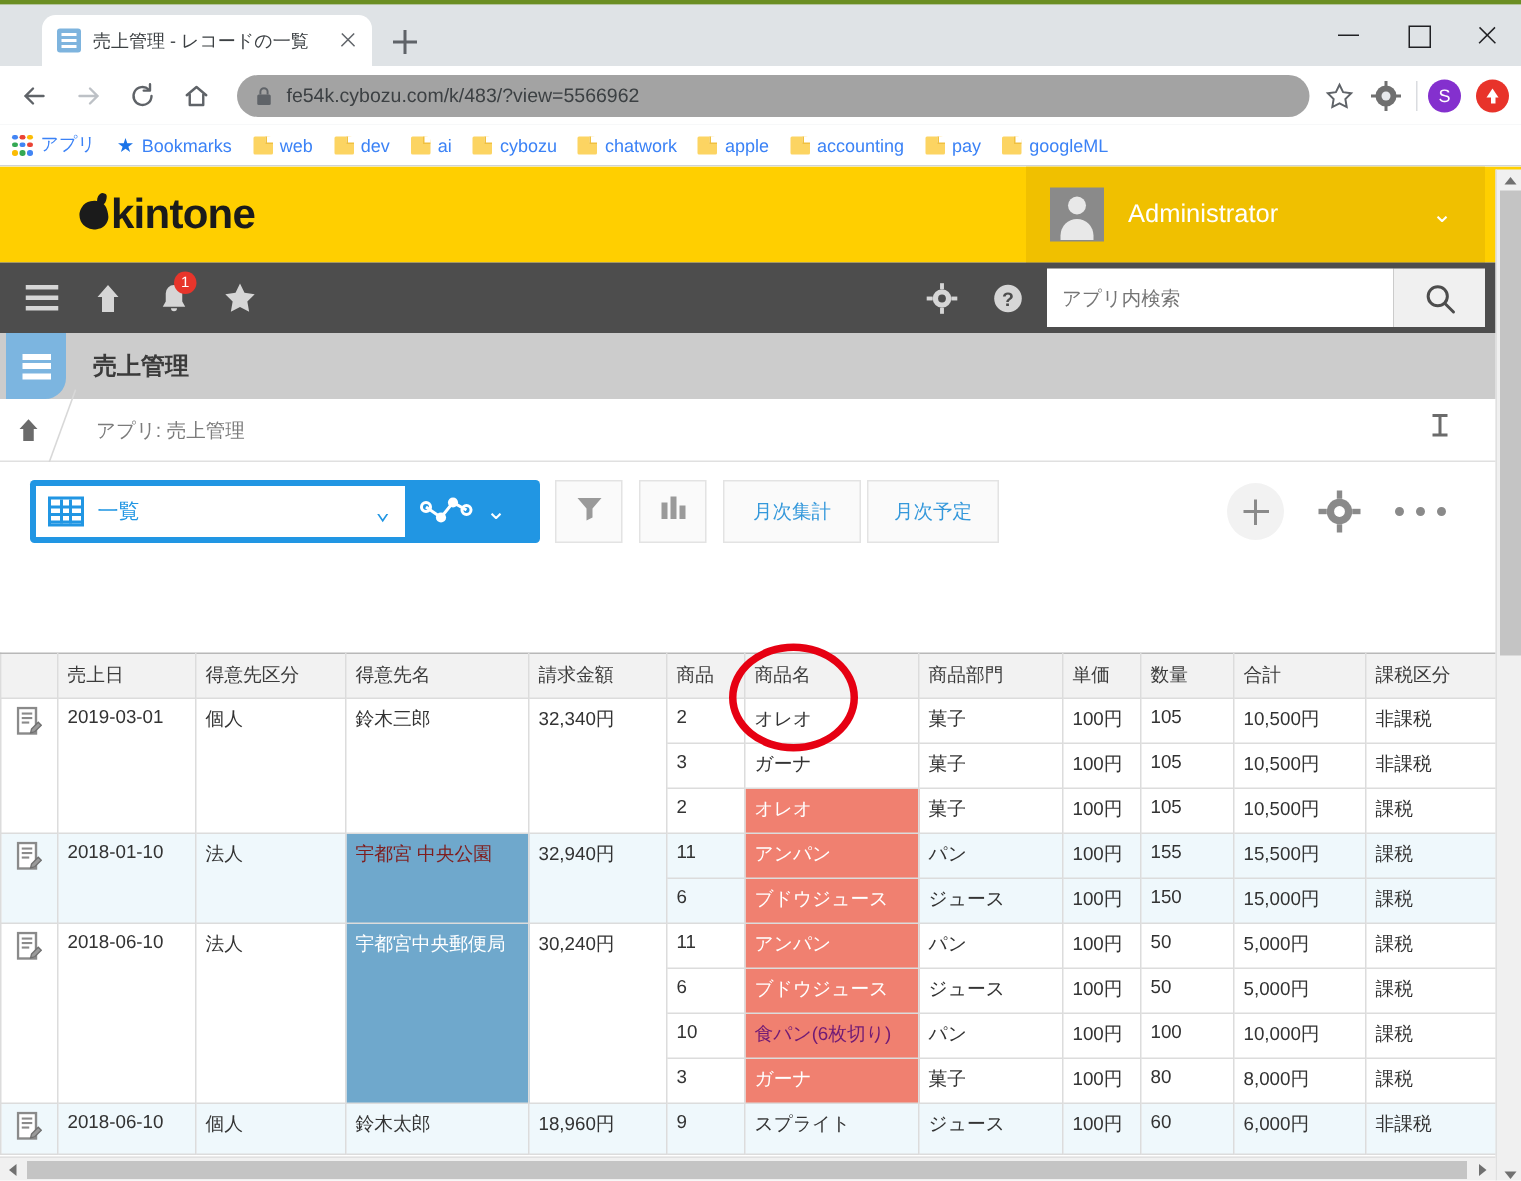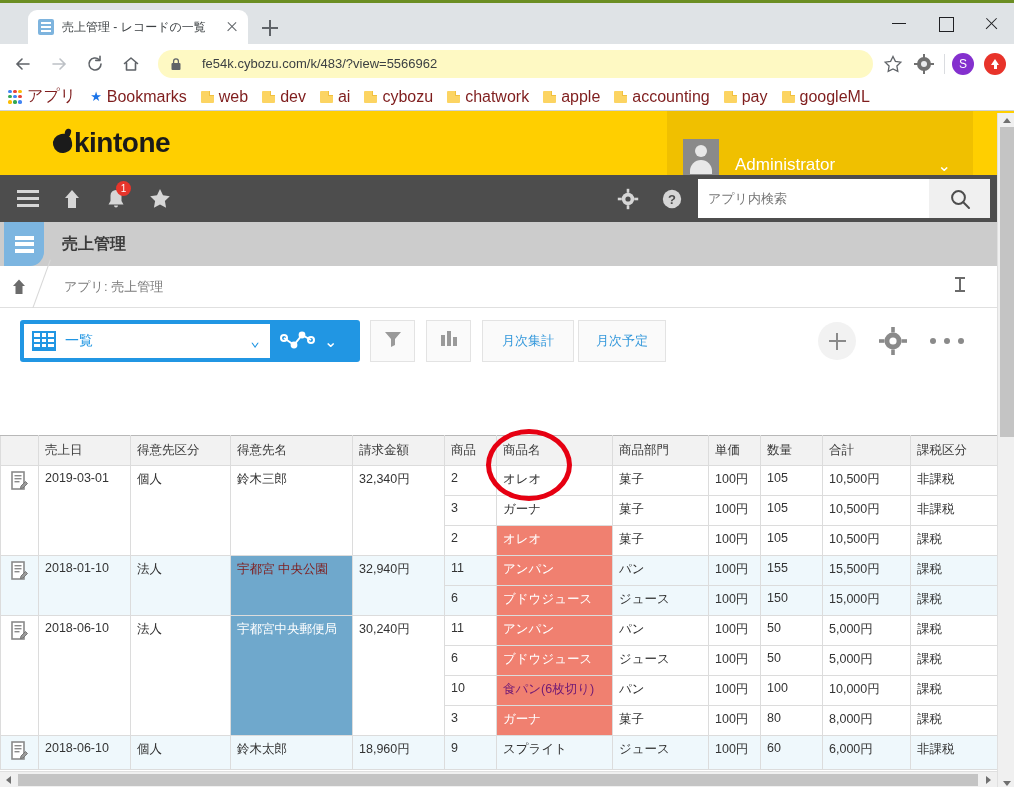--- a/index.html
+++ b/index.html
@@ -40,59 +40,59 @@
                       border:1.4px solid #202124; }
   .wctrl.close::before, .wctrl.close::after {
     content:""; position:absolute; left:16px; top:20px; width:15px; height:1.4px; background:#202124; }
   .wctrl.close::before { transform: rotate(45deg); }
   .wctrl.close::after { transform: rotate(-45deg); }
 
   
   .navbar { height: 39px; background: #fff; display: flex; align-items: center; padding: 0 8px; }
   .navbtn { width: 30px; height: 30px; position: relative; margin-right: 6px; flex: 0 0 auto; cursor: pointer; }
   .navbtn svg { display:block; margin: 5px auto; }
-  .omnibox { flex: 1 1 auto; height: 28px; background: #fef9c3; border-radius: 14px;
-             display: flex; align-items: center; padding: 0 12px; margin: 0 6px; gap: 11px; }
+  .omnibox { flex: 1 1 auto; height: 28px; background: #a3a3a3; border-radius: 14px;
+             display: flex; align-items: center; padding: 0 12px; margin: 0 6px; }
   .lockicon { width: 12px; height: 14px; position: relative; flex:0 0 auto; margin-right: 9px; }
   .url { font-size: 13px; color: #3c4043; white-space: nowrap; }
   .starbtn { width: 28px; height: 28px; flex:0 0 auto; cursor: pointer; }
   .extico { width: 26px; height: 26px; flex:0 0 auto; margin-left: 4px; cursor:pointer; }
   .sep-v { width: 1px; height: 20px; background: #dadce0; margin: 0 7px; flex:0 0 auto; }
   .avatar-s { width: 22px; height: 22px; border-radius: 50%; background: #8430ce; color:#fff;
               font-size: 12px; display:flex; align-items:center; justify-content:center; flex:0 0 auto; cursor:pointer; }
   .redbtn { width: 22px; height: 22px; border-radius: 50%; background: #e8332a; margin-left: 10px;
             position: relative; flex:0 0 auto; cursor:pointer; }
   .redbtn::after { content:""; position:absolute; left:7px; top:6px; width:0; height:0;
             border-left:4px solid transparent; border-right:4px solid transparent; border-bottom:6px solid #fff; }
   .redbtn::before { content:""; position:absolute; left:9.5px; top:11px; width:3px; height:5px; background:#fff; }
 
   
   .bookmarks { height: 28px; background: #fff; display: flex; align-items: center;
                padding: 0 8px; border-bottom: 1px solid #cfd3d6; }
   .bm { display: flex; align-items: center; margin-right: 14px; cursor: pointer; white-space: nowrap; }
-  .bm-label { font-size: 16px; color: #7f1d1d; margin-left: 5px; }
+  .bm-label { font-size: 12px; color: #3b82f6; margin-left: 5px; }
   .grid9 { width: 14px; height: 14px; display:grid; grid-template-columns: repeat(3,1fr);
            grid-template-rows: repeat(3,1fr); gap:1.5px; }
   .grid9 i { display:block; border-radius:50%; }
   .folder { width: 13px; height: 12px; background: #fcd462; border-radius: 1px 3px 1px 1px; position: relative; }
   .folder::after { content:""; position:absolute; right:0; top:0; width:4px; height:4px;
                    background:#fff; border-left:1px solid #f0c040; border-bottom:1px solid #f0c040;}
   .bmstar { color: #1a73e8; font-size: 13px; }
 
   
   .page { position: relative; height: 676px; background: #fff; overflow: hidden; }
   .kt-yellow { height: 64px; background: #ffcf00; display:flex; align-items:center; position: relative; }
   .kt-logo { margin-left: 53px; display:flex; align-items:center; font-size: 28px; font-weight: bold;
              color: #1b1b1b; letter-spacing: -0.5px; }
   .kt-logo .blob { width: 19px; height: 19px; background:#1b1b1b; border-radius: 52% 48% 46% 54%;
              margin-right: 2px; position: relative; transform: rotate(-12deg); }
   .kt-logo .blob::after { content:""; position:absolute; right:-1px; top:-4px; width:6px; height:8px;
              background:#1b1b1b; border-radius: 60% 40% 50% 50%; transform: rotate(25deg); }
-  .kt-user { position:absolute; right: 41px; top: 0; height: 64px; width: 306px; background:#f0c000;
-             display:flex; align-items:flex-end; cursor: pointer; }
+  .kt-user { position:absolute; right: 24px; top: 0; height: 64px; width: 306px; background:#f0c000;
+             display:flex; align-items:center; cursor: pointer; }
   .kt-avatar { width: 36px; height: 36px; background:#8a8a8a; margin-left: 16px; position: relative; flex:0 0 auto; }
   .kt-avatar::before { content:""; position:absolute; left:12px; top:6px; width:12px; height:12px;
              border-radius:50%; background:#e8e8e8; }
   .kt-avatar::after { content:""; position:absolute; left:7px; top:21px; width:22px; height:14px;
              border-radius: 11px 11px 0 0; background:#e8e8e8; }
   .kt-username { color:#fff; font-size: 17px; margin-left: 16px; flex:1 1 auto; }
   .kt-caret { margin-right: 22px; color:#fff; }
 
   .kt-nav { height: 47px; background: #4d4d4d; display:flex; align-items:center; position:relative; }
   .kt-navicon { width: 44px; height: 47px; display:flex; align-items:center; justify-content:center;

